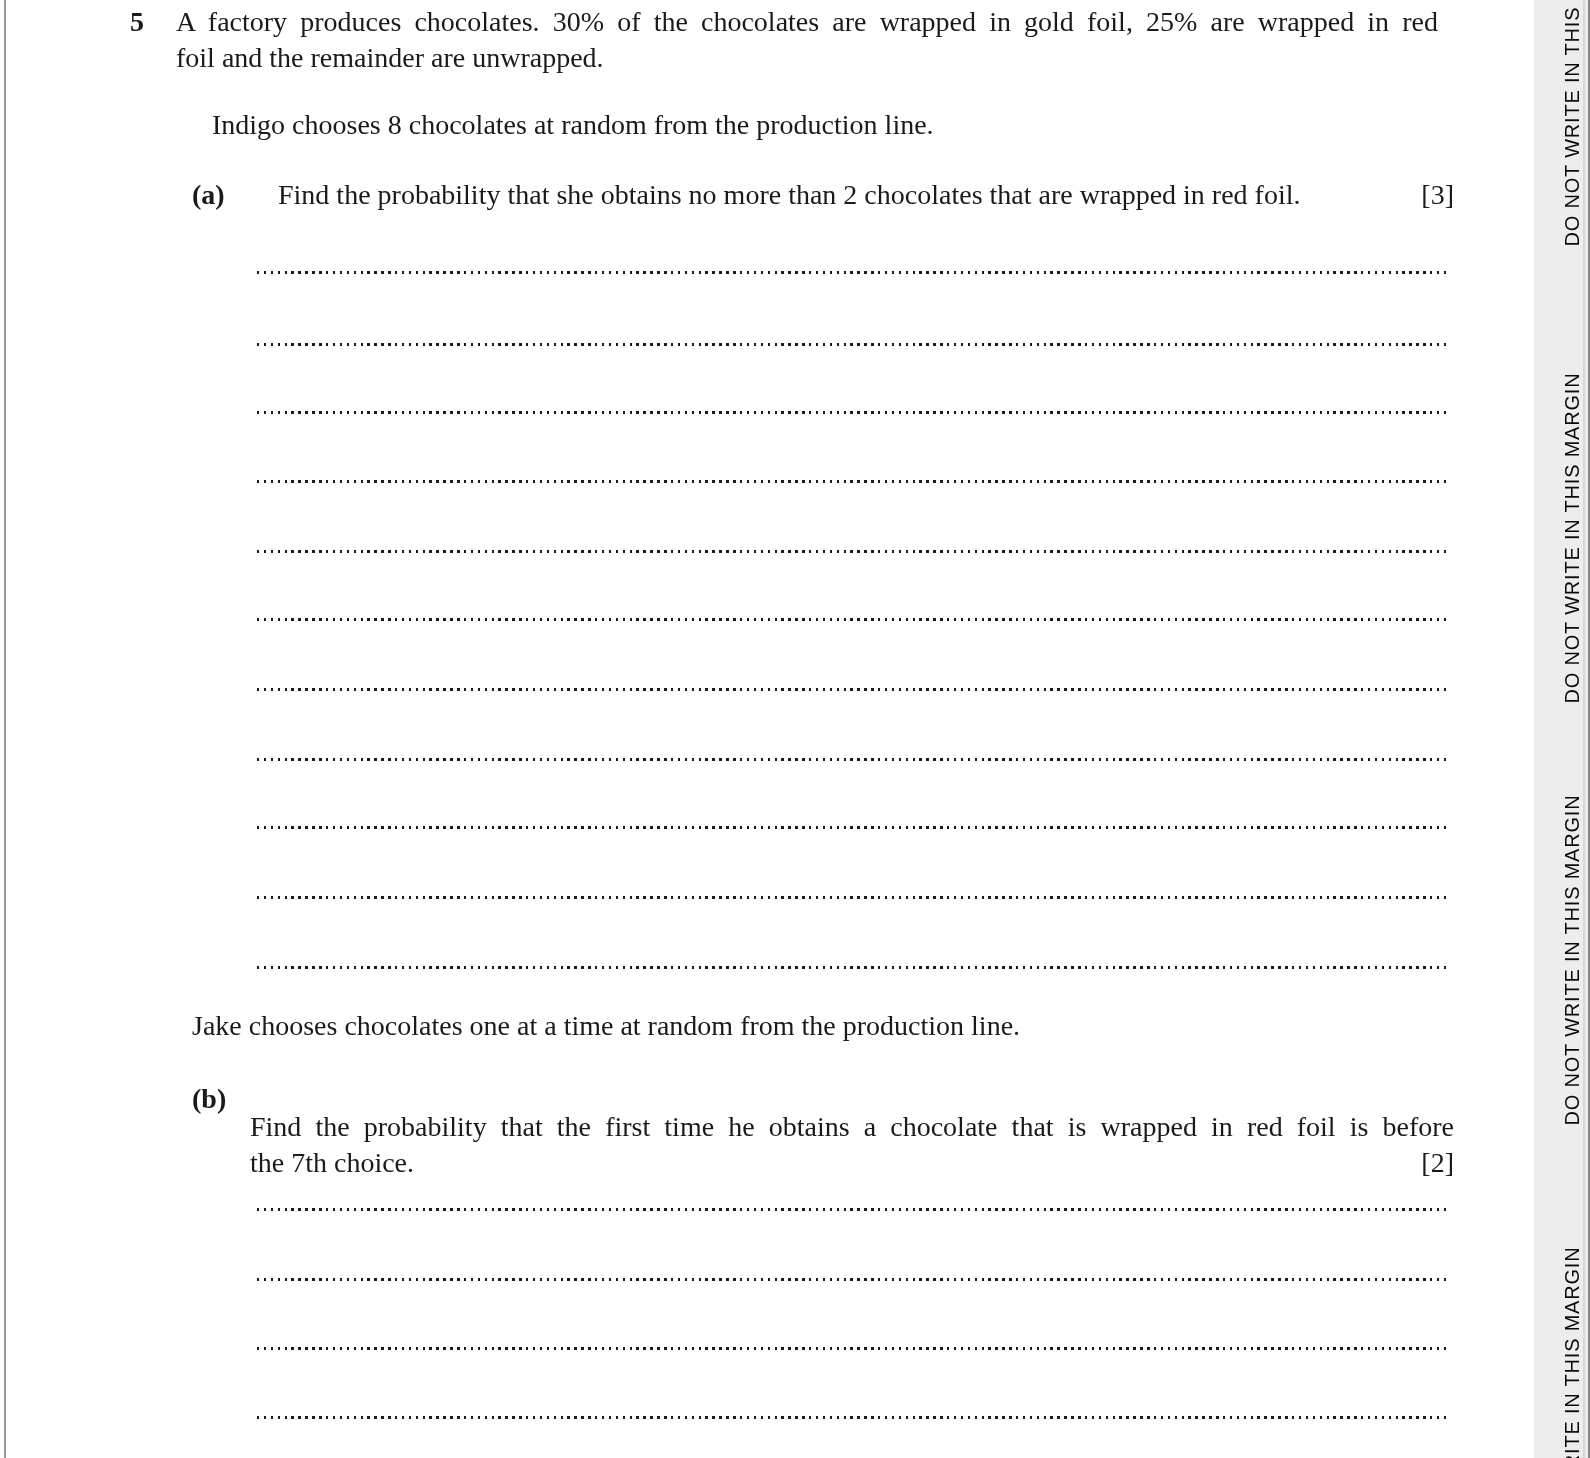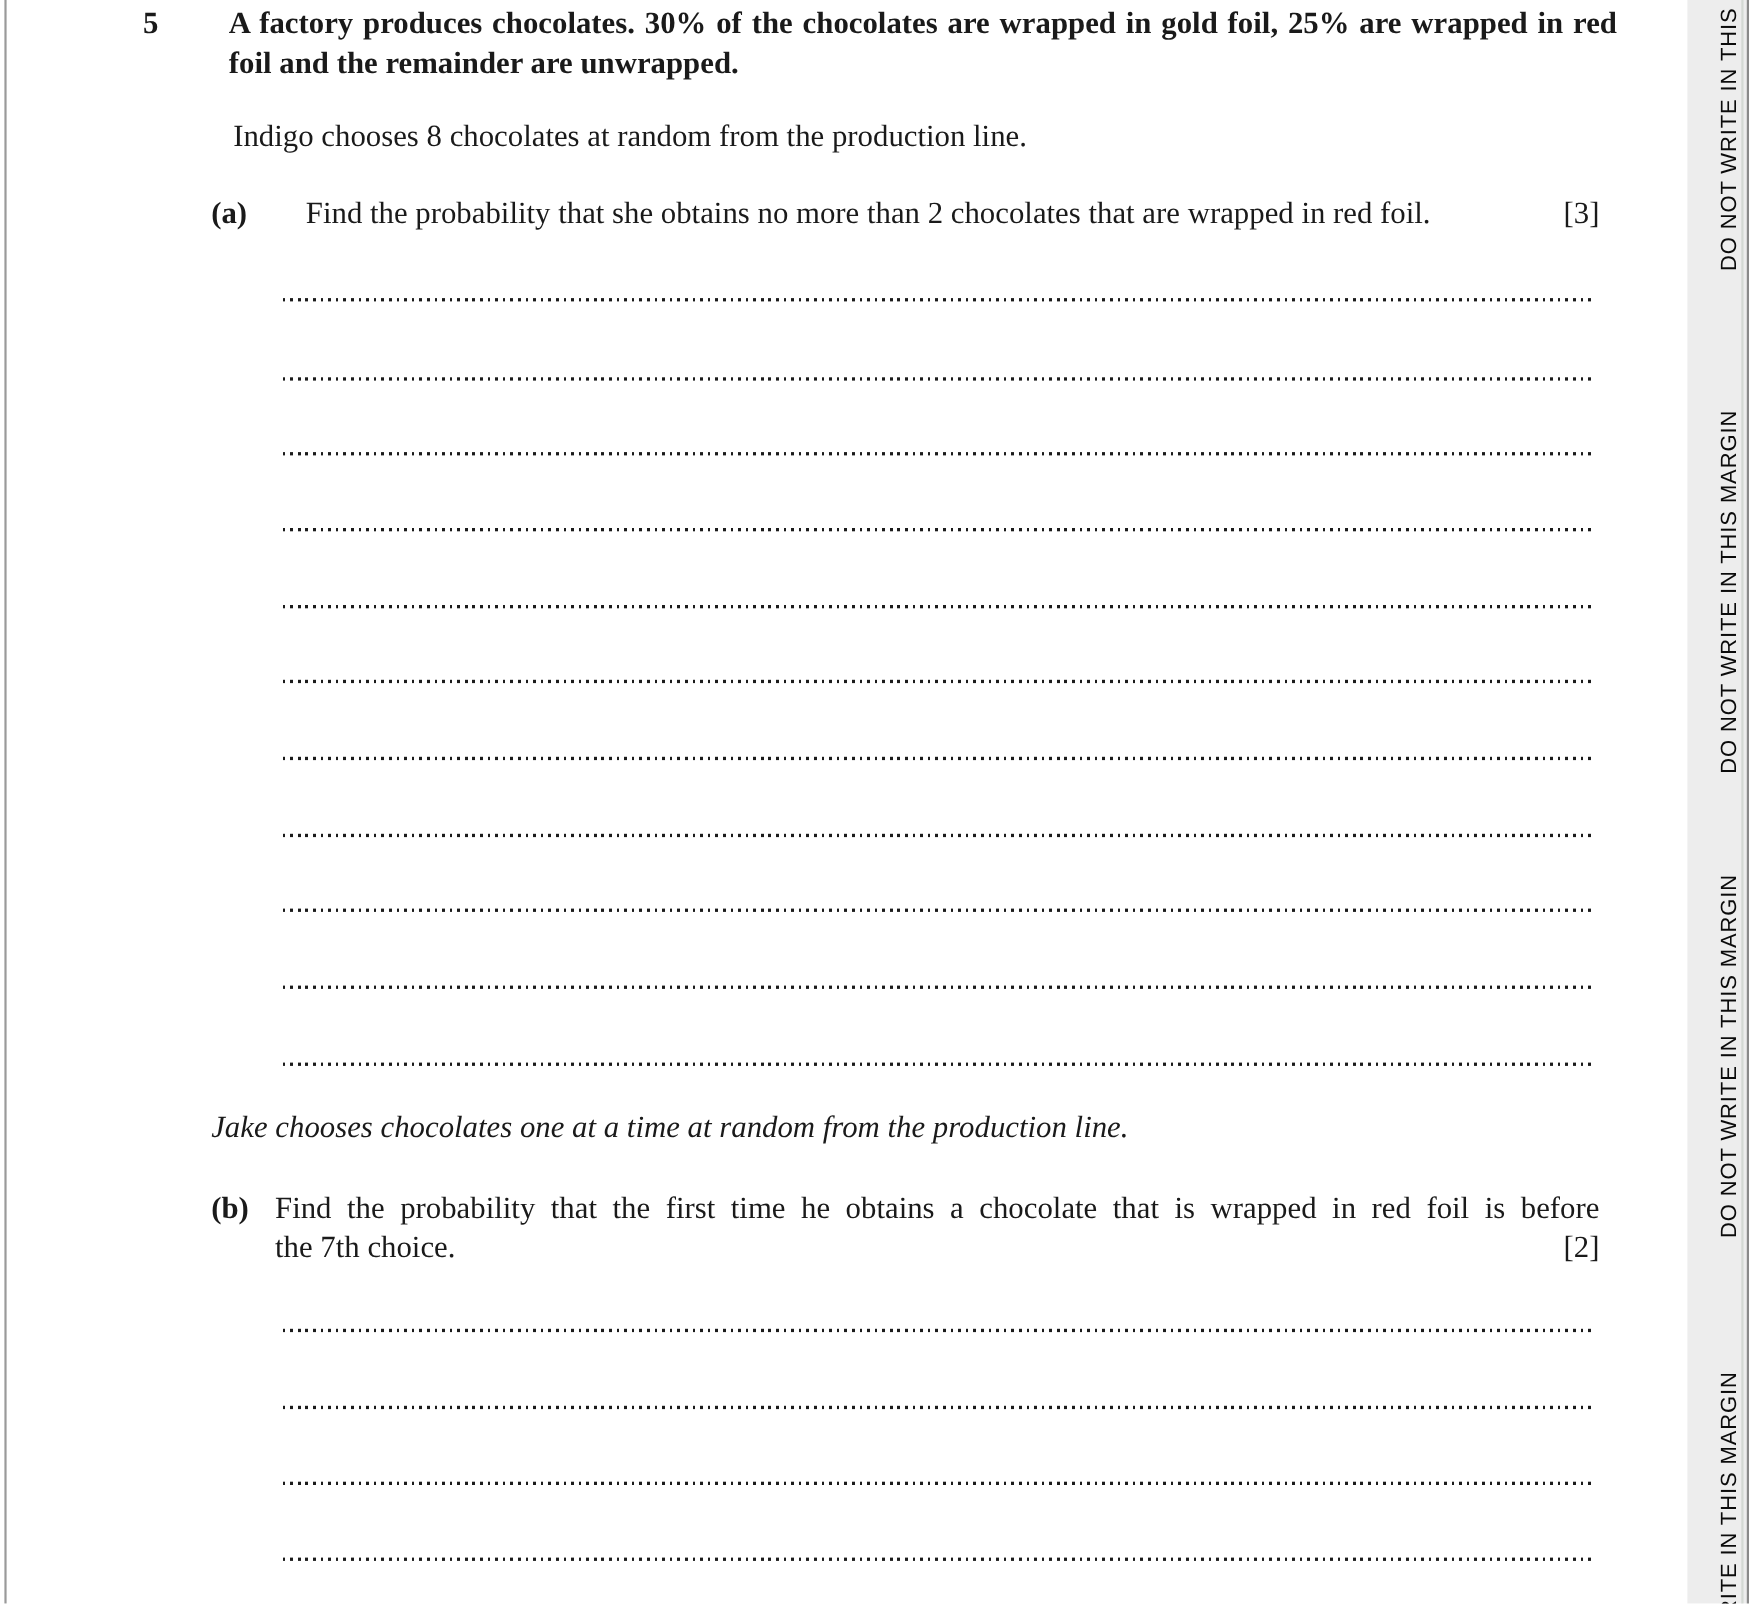--- a/index.html
+++ b/index.html
@@ -31,44 +31,42 @@
 
   
   .qnum {
     position: absolute;
     left: 130px;
     top: 4px;
     font-weight: bold;
   }
   .intro {
     position: absolute;
-    left: 208px;
+    left: 176px;
     top: 4px;
     width: 1262px;
-    font-weight: bold;
   }
   .justify-full {
     text-align: justify;
     text-align-last: justify;
   }
   .indigo-line {
     position: absolute;
     left: 192px;
     top: 107px;
     width: 1262px;
     white-space: nowrap;
     margin-left: 20px;
   }
   .jake-line {
     position: absolute;
     left: 192px;
     top: 1008px;
     width: 1262px;
     white-space: nowrap;
-    font-style: italic;
   }
 
   .part-row {
     position: absolute;
     left: 192px;
     width: 1262px;
     display: flex;
     align-items: flex-start;
   }
   .part-a { top: 177px; }
@@ -82,20 +80,21 @@
     white-space: nowrap;
     margin-left: 28px;
   }
   .part-marks {
     margin-left: auto;
     text-align: right;
   }
   .part-b-col {
     flex: 1 1 auto;
     min-width: 0;
+    margin-top: 28px;
   }
   .part-b-line2 {
     display: flex;
     gap: 37px;
   }
   .part-b-line2 .part-marks { margin-left: auto; }
 
   
   .dotline {
     position: absolute;

